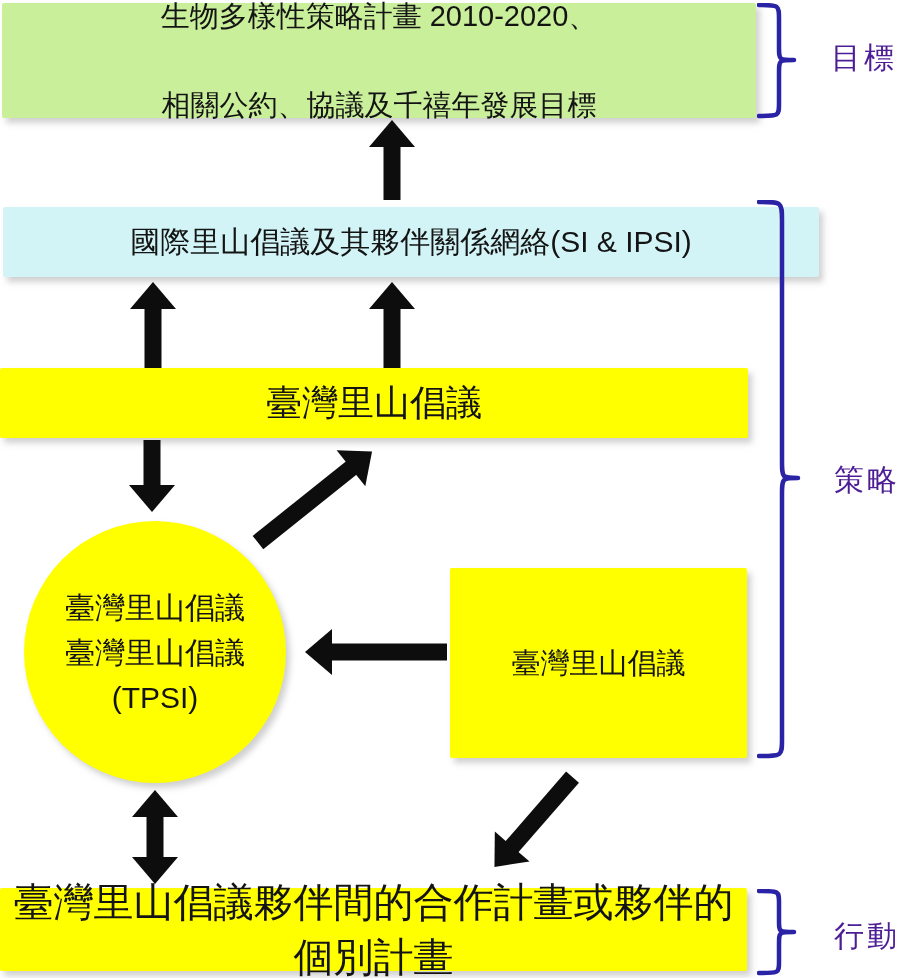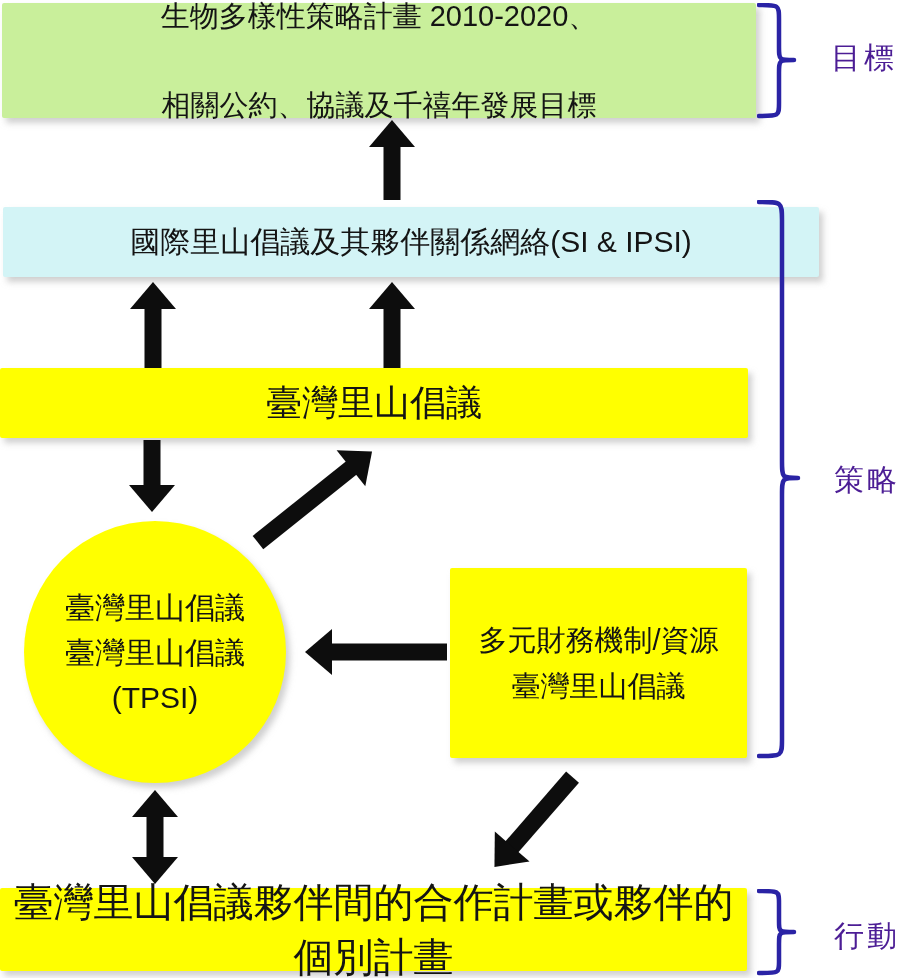--- a/index.html
+++ b/index.html
@@ -55,21 +55,20 @@
     <span class="line">臺灣里山倡議</span>
   </div>
 
   <div class="node tpsi-circle">
     <span class="line">臺灣里山倡議</span>
     <span class="line">臺灣里山倡議</span>
     <span class="line">(TPSI)</span>
   </div>
 
   <div class="node finance-box shadowed">
-    <span class="line">多元財務機制/資源</span>
     <span class="line">臺灣里山倡議</span>
   </div>
 
   <div class="node action-bar shadowed">
     <span class="line">臺灣里山倡議夥伴間的合作計畫或夥伴的個別計畫</span>
   </div>
 
   <div class="arrow single" style="left:352px;top:137px;width:80px;transform:rotate(-90deg);">
     <div class="shaft"></div>
       <div class="head-right"></div>

